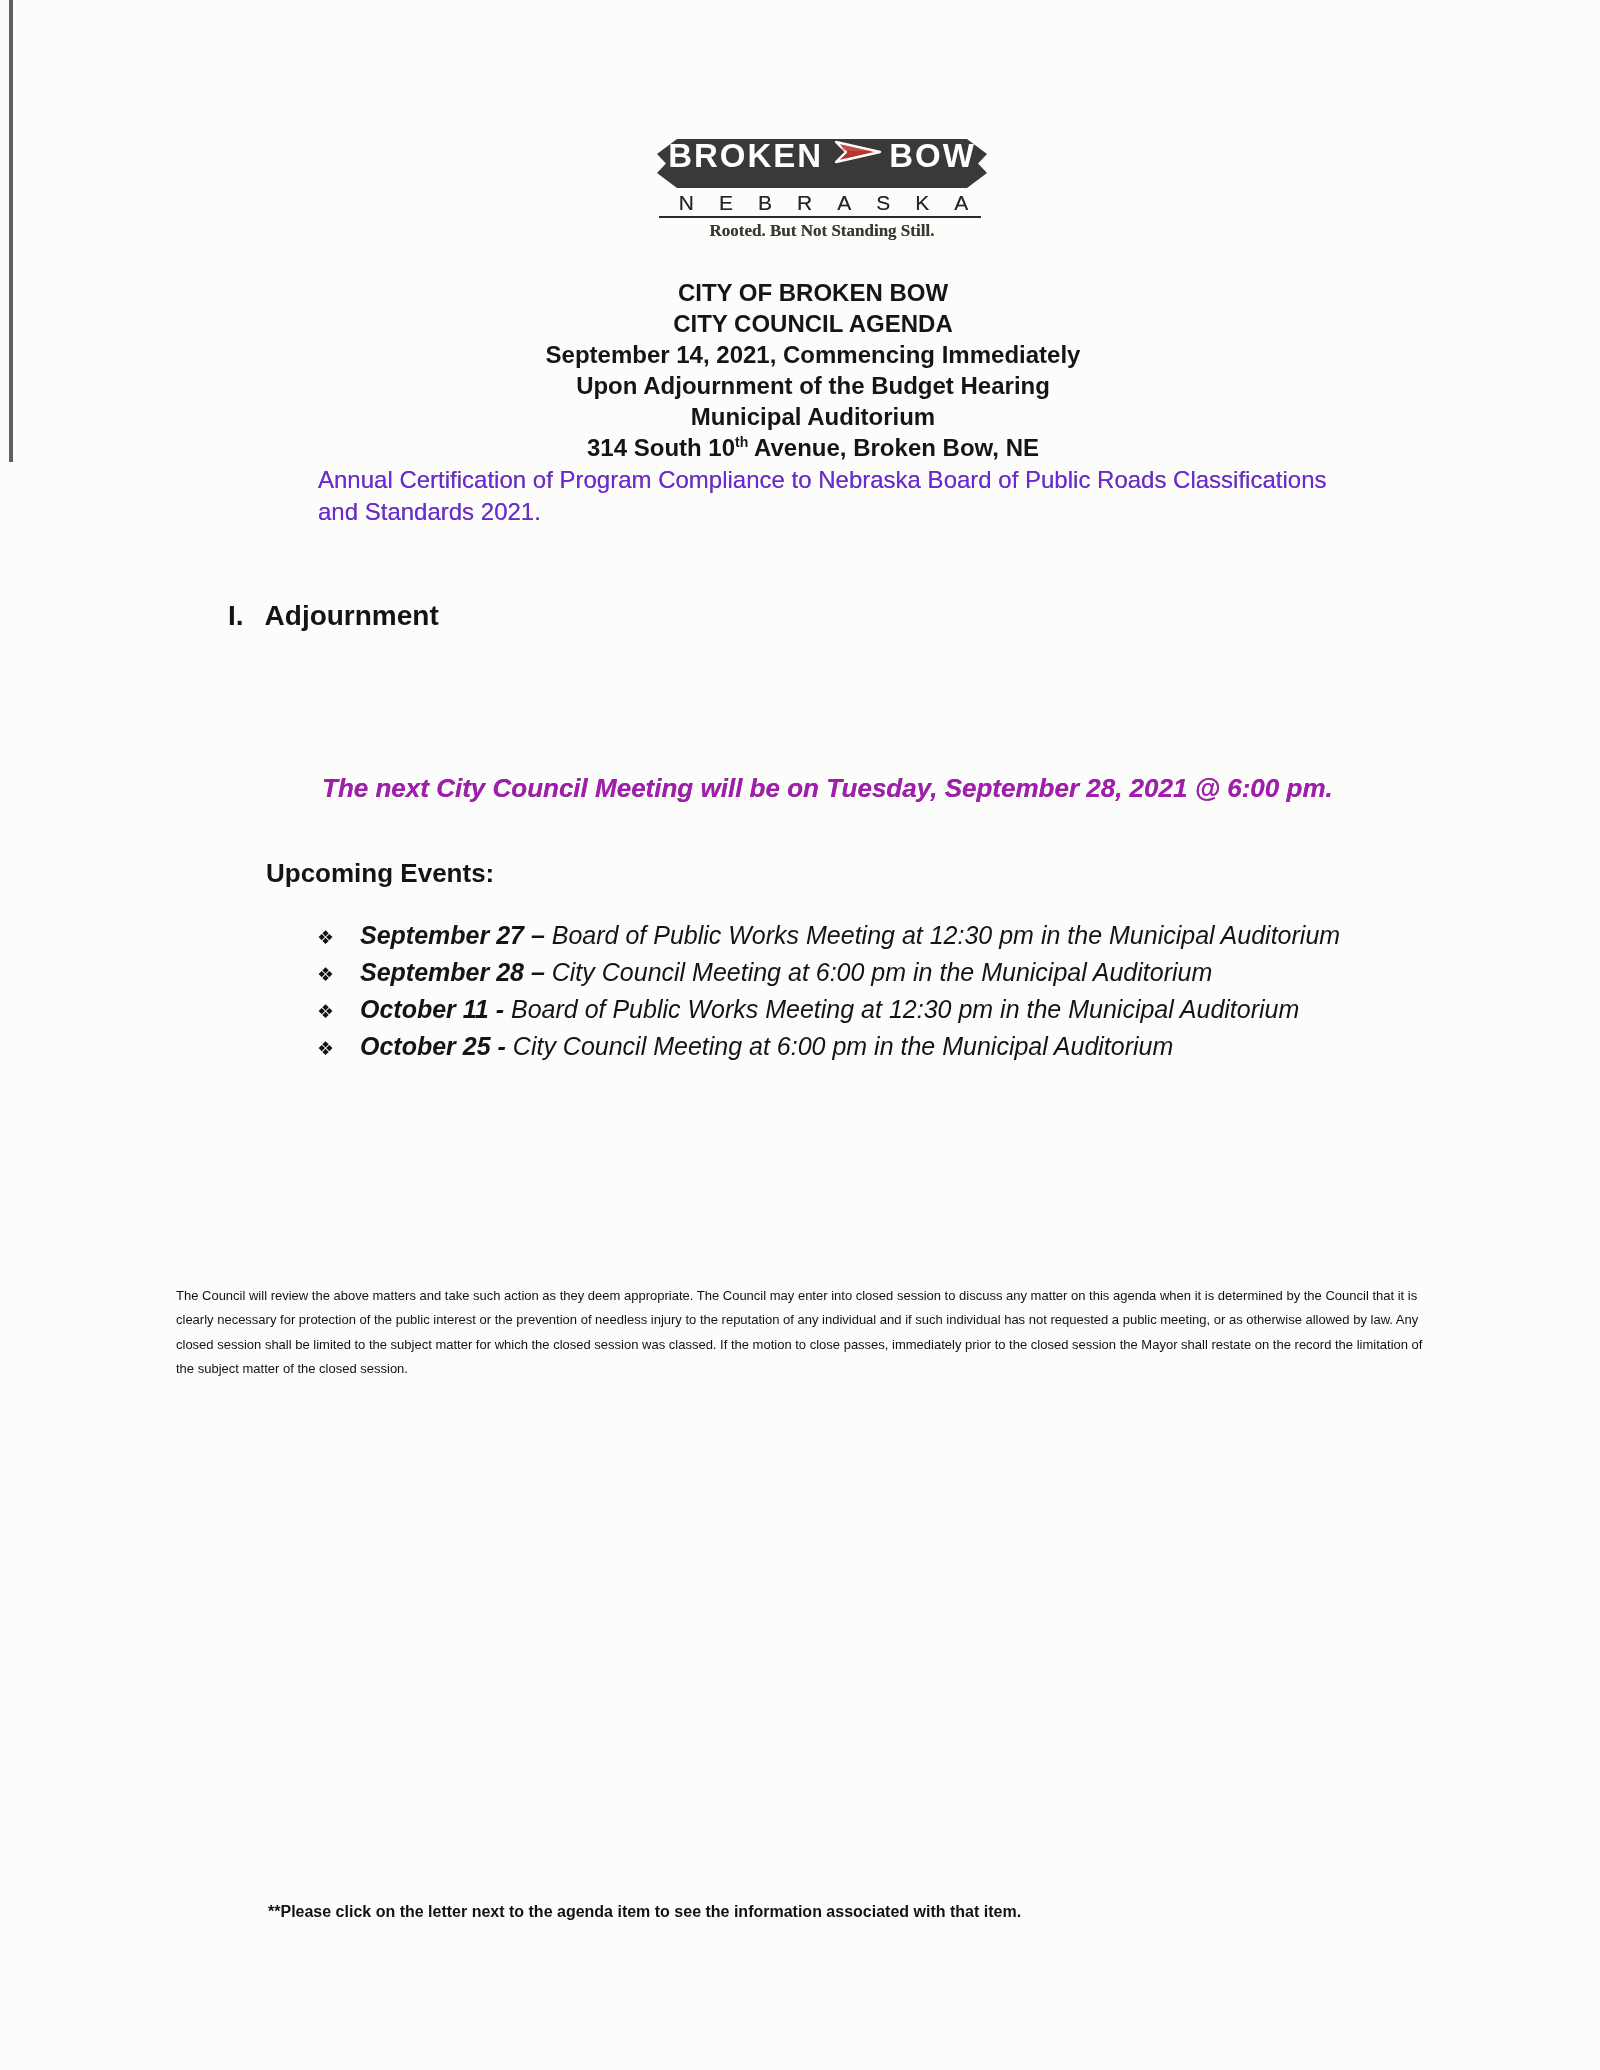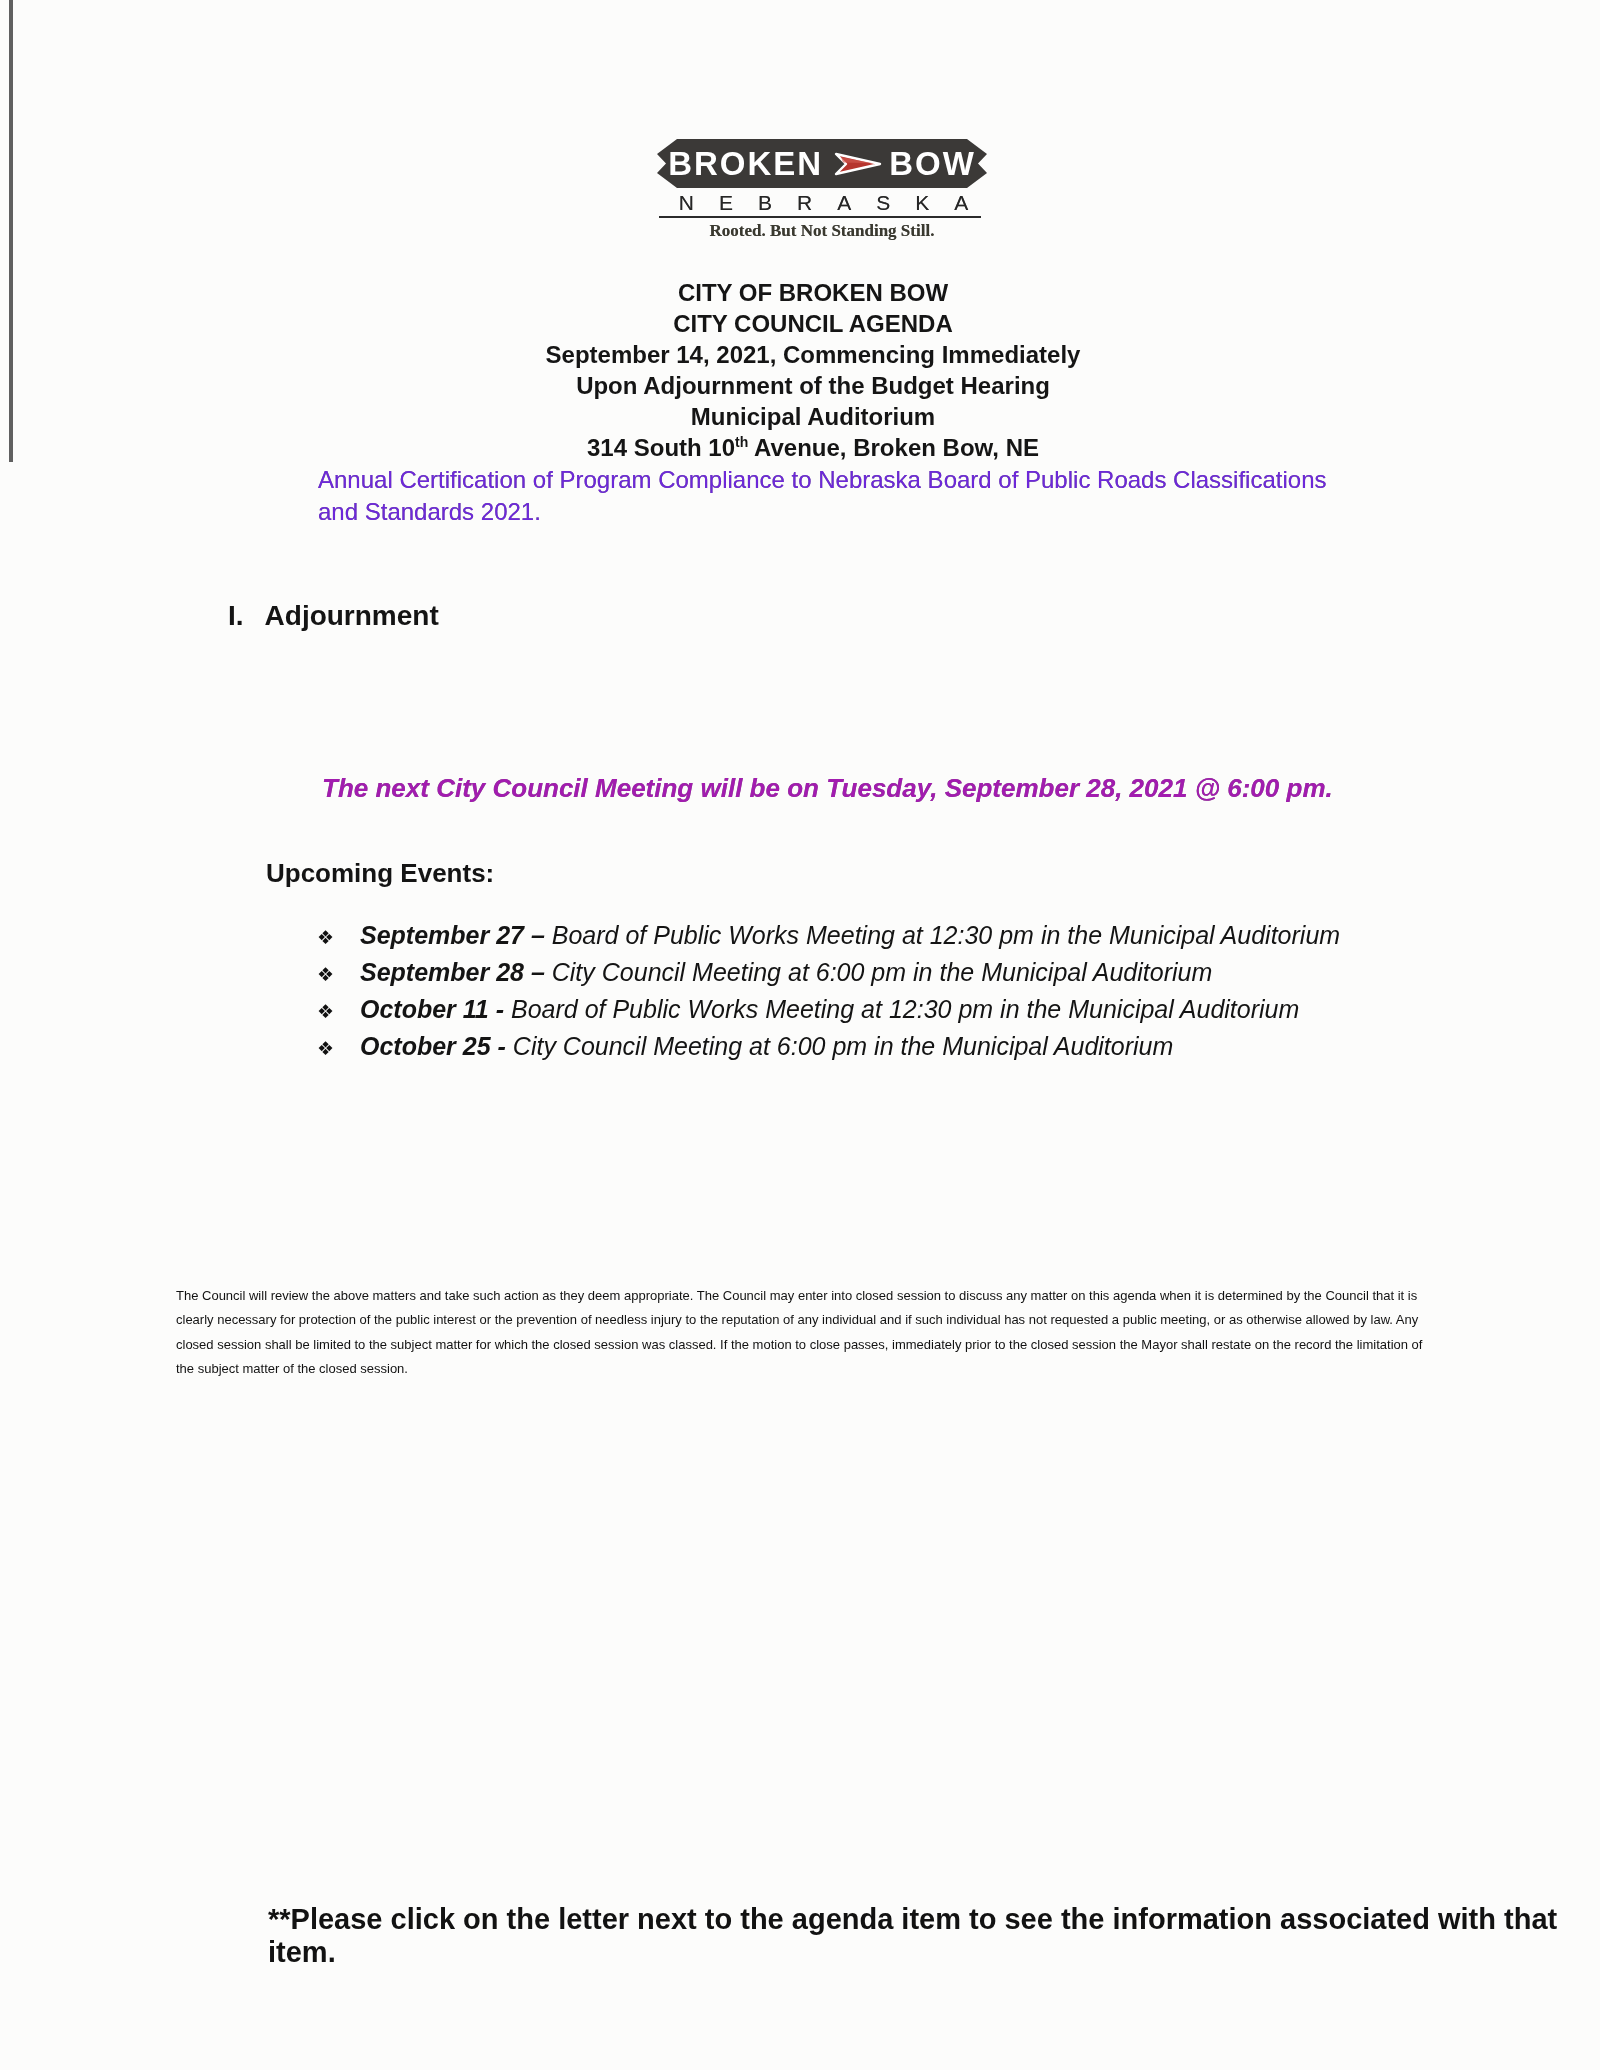--- a/index.html
+++ b/index.html
@@ -13,21 +13,21 @@
   .abs{position:absolute;}
   .soft{text-shadow:0 0 .5px rgba(20,20,20,.55);}
 
   
   .scan-line{left:9px;top:0;width:4px;height:462px;background:#3a3a3a;opacity:.8;filter:blur(.4px);}
 
   
   .banner{left:657px;top:139px;width:330px;height:49px;}
   .banner svg.shape{position:absolute;left:0;top:0;width:100%;height:100%;}
   .banner .row{position:absolute;left:0;top:0;width:100%;height:100%;
-    display:flex;align-items:center;justify-content:center;}
+    display:flex;justify-content:center;}
   .banner .word{color:#ffffff;font-weight:bold;font-size:33px;letter-spacing:2px;line-height:1;}
   .banner .arrow{width:50px;height:26px;margin:0 6px 0 10px;flex:0 0 auto;}
 
   .state-name{left:657px;top:191px;width:346px;text-align:center;
     font-size:21px;color:#262626;letter-spacing:25px;padding-left:12px;box-sizing:border-box;}
   .state-rule{left:659px;top:216px;width:322px;height:2px;background:#2b2b2b;}
   .tagline{left:657px;top:221px;width:330px;text-align:center;
     font-family:"Liberation Serif", serif;font-weight:bold;font-size:17px;color:#3a392f;}
 
   
@@ -50,21 +50,21 @@
   .events .bullet{font-family:"DejaVu Sans", sans-serif;font-style:normal;font-size:19px;
     width:43px;flex:0 0 auto;color:#111;}
   .events .ev-date{font-weight:bold;white-space:pre;}
   .events .ev-dash{font-weight:bold;white-space:pre;}
   .events .ev-desc{white-space:pre;}
 
   
   .fine-print{left:176px;top:1284px;width:1264px;font-size:13px;line-height:24.3px;color:#121212;}
 
   
-  .footer-note{left:268px;top:1903px;font-weight:bold;font-size:29px;color:#121212;}
+  .footer-note{left:268px;top:1903px;font-weight:bold;font-size:16px;color:#121212;}
 </style>
 </head>
 <body>
 
 <div class="abs scan-line"></div>
 
 <div class="abs banner">
   <svg class="shape" viewBox="0 0 330 49" preserveAspectRatio="none">
     <path d="M 20 0 H 310 L 330 15 L 321 24.5 L 330 34 L 310 49 H 20 L 0 34 L 9 24.5 L 0 15 Z" fill="#3b3937"></path>
   </svg>

